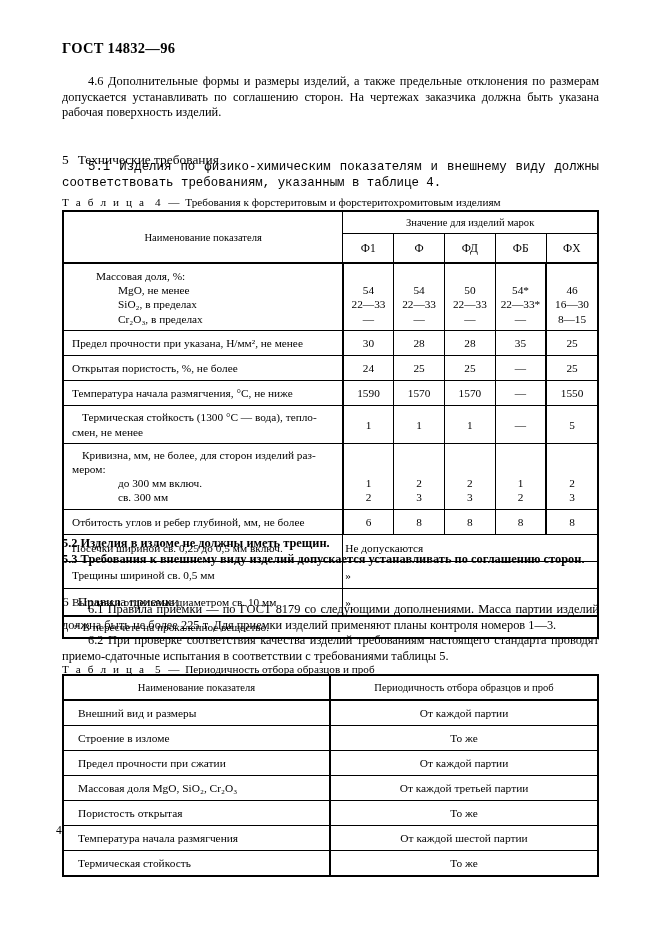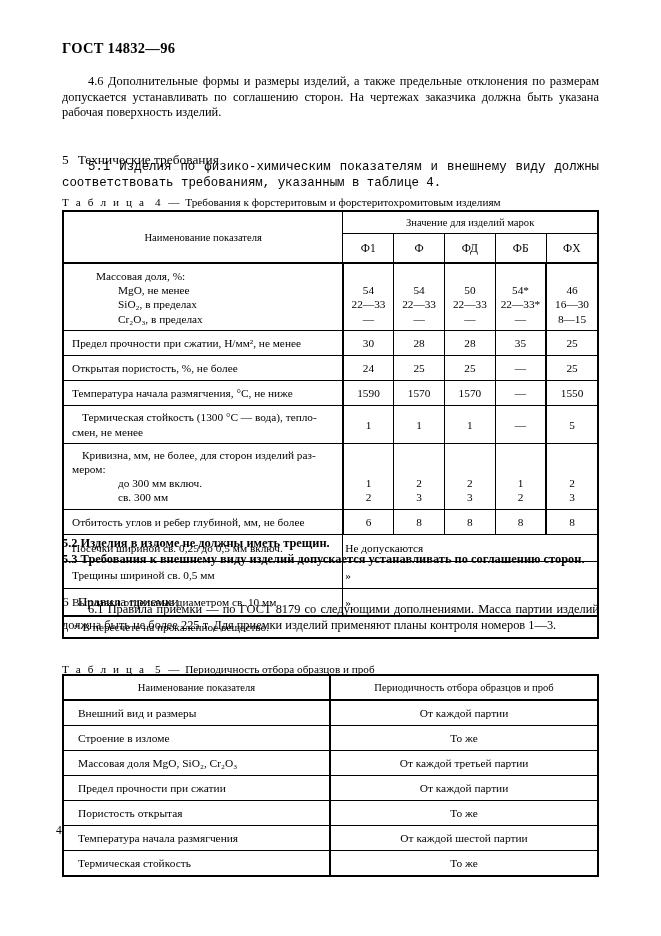--- a/index.html
+++ b/index.html
@@ -228,21 +228,21 @@
           <div>—</div>
         </td>
         <td class="val outer-t outer-r thickleft" style="vertical-align:bottom;padding-bottom:4px !important;">
           <div>46</div>
           <div>16—30</div>
           <div>8—15</div>
         </td>
       </tr>
 
       <tr>
-        <td class="rowname outer-l" style="padding-top:5px !important;padding-bottom:5px !important;">Предел прочности при сжатии, Н/мм², не менее</td>
+        <td class="rowname outer-l" style="padding-top:5px !important;padding-bottom:5px !important;">Предел прочности при указана, Н/мм², не менее</td>
         <td class="val thickleft">30</td>
         <td class="val">28</td>
         <td class="val">28</td>
         <td class="val">35</td>
         <td class="val outer-r thickleft">25</td>
       </tr>
 
       <tr>
         <td class="rowname outer-l" style="padding-top:5px !important;padding-bottom:5px !important;">Открытая пористость, %, не более</td>
         <td class="val thickleft">24</td>
@@ -337,20 +337,23 @@
     <p class="noindent">5.3  Требования к внешнему виду изделий допускается устанавливать по соглашению сторон.</p>
   </div>
 
   <div class="sec-head" style="top:578px;">
     <span class="num">6</span><span>Правила приемки</span>
   </div>
 
   <div class="body-block" style="top:602px;">
     <p>6.1  Правила приемки — по ГОСТ 8179 со следующими дополнениями. Масса партии изделий должна быть не более 225 т. Для приемки изделий применяют планы контроля номеров 1—3.</p>
   </div>
+  <div class="body-block" style="top:633px;">
+    <p>6.2  При проверке соответствия качества изделий требованиям настоящего стандарта проводят приемо-сдаточные испытания в соответствии с требованиями таблицы 5.</p>
+  </div>
 
   <div class="tbl-caption" style="top:663px;">
     <span class="spaced">Т а б л и ц а</span>
     <span style="margin-left:6px;">5</span>
     <span style="margin-left:5px;">—</span>
     <span style="margin-left:3px;">Периодичность отбора образцов и проб</span>
   </div>
 
   <table class="gost" id="table5">
     <colgroup>
@@ -364,28 +367,28 @@
       </tr>
       <tr>
         <td class="n outer-l outer-t">Внешний вид и размеры</td>
         <td class="v outer-r outer-t thickmid">От каждой партии</td>
       </tr>
       <tr>
         <td class="n outer-l">Строение в изломе</td>
         <td class="v outer-r thickmid">То же</td>
       </tr>
       <tr>
+        <td class="n outer-l">Предел прочности при сжатии</td>
+        <td class="v outer-r thickmid">От каждой партии</td>
+      </tr>
+      <tr>
         <td class="n outer-l">Массовая доля MgO, SiO₂, Cr₂O₃</td>
         <td class="v outer-r thickmid">От каждой третьей партии</td>
       </tr>
       <tr>
-        <td class="n outer-l">Предел прочности при сжатии</td>
-        <td class="v outer-r thickmid">От каждой партии</td>
-      </tr>
-      <tr>
         <td class="n outer-l">Пористость открытая</td>
         <td class="v outer-r thickmid">То же</td>
       </tr>
       <tr>
         <td class="n outer-l">Температура начала размягчения</td>
         <td class="v outer-r thickmid">От каждой шестой партии</td>
       </tr>
       <tr>
         <td class="n outer-l outer-b">Термическая стойкость</td>
         <td class="v outer-r outer-b thickmid">То же</td>

